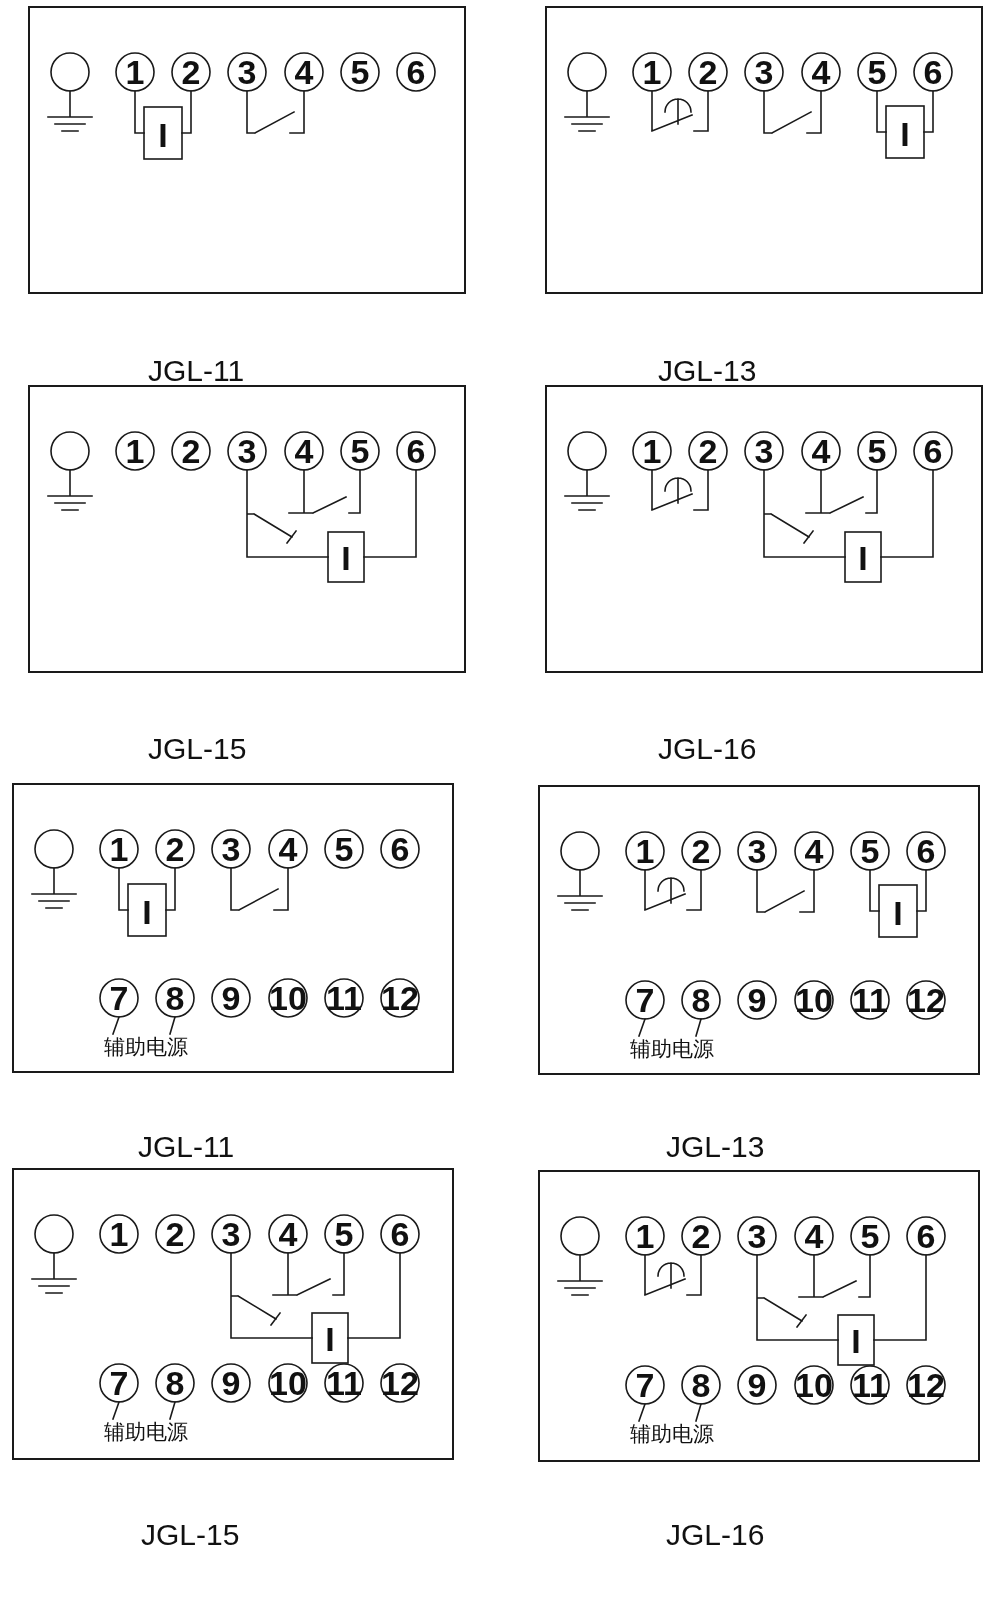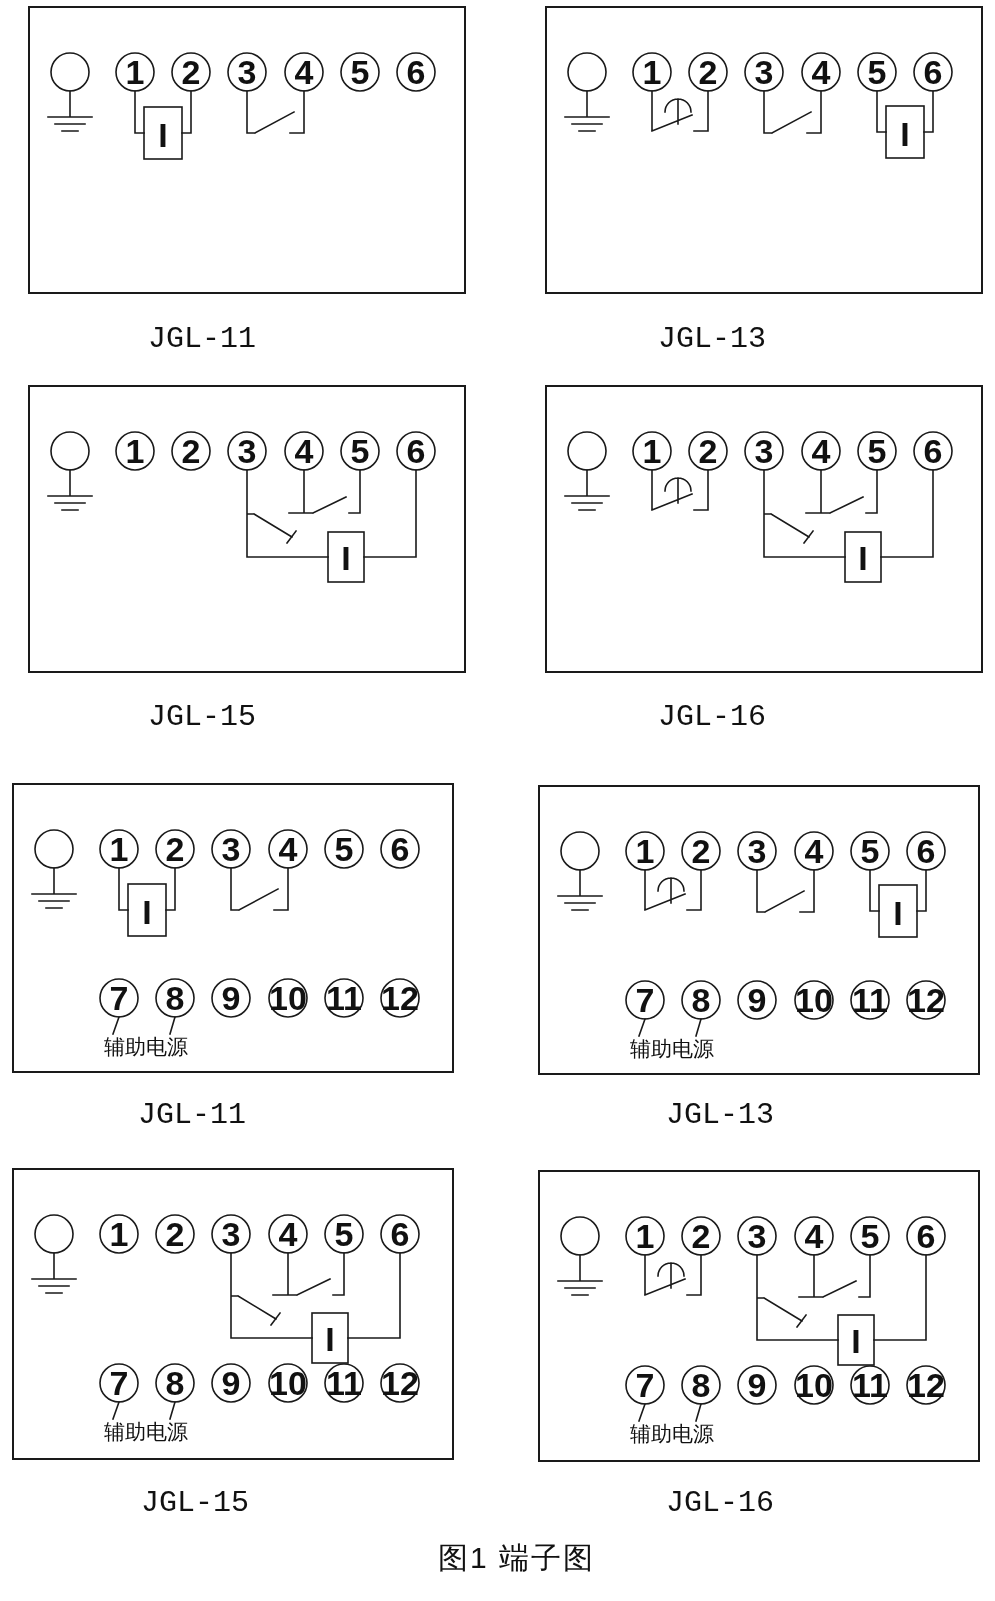--- a/index.html
+++ b/index.html
@@ -7,22 +7,22 @@
           font-family:"Liberation Sans",sans-serif;overflow:hidden;}
   .panel{position:absolute;}
   .panel svg{display:block;}
   .ln{fill:none;stroke:#1a1a1a;stroke-width:1.6;stroke-linecap:square;}
   .border{fill:none;stroke:#1a1a1a;stroke-width:2;}
   .tnum{font-family:"Liberation Sans",sans-serif;font-size:34px;font-weight:bold;
         fill:#111;text-anchor:middle;}
   .coil{font-family:"Liberation Sans",sans-serif;font-size:34px;font-weight:bold;
         fill:#111;text-anchor:middle;}
   .aux{font-family:"Liberation Sans",sans-serif;font-size:21px;fill:#111;text-anchor:middle;}
-  .mlabel{position:absolute;font-family:Liberation Mono, monospace;font-size:30px;
-          color:#111;white-space:nowrap;}
+  .mlabel{position:absolute;font-family:Liberation Sans, sans-serif;font-size:30px;
+          color:#111;white-space:nowrap;margin-top:32px;}
   .caption{position:absolute;font-family:"Liberation Sans",sans-serif;font-size:30px;
            color:#111;white-space:nowrap;letter-spacing:2px;}
 </style>
 </head>
 <body>
 
 <div id="canvas">
 
   <div class="panel" style="left:28px;top:6px;">
     <svg viewBox="0 0 438 288" width="438" height="288">
@@ -366,15 +366,14 @@
 
   <div class="mlabel" style="left:148px;top:322px;">JGL-11</div>
   <div class="mlabel" style="left:658px;top:322px;">JGL-13</div>
   <div class="mlabel" style="left:148px;top:700px;">JGL-15</div>
   <div class="mlabel" style="left:658px;top:700px;">JGL-16</div>
   <div class="mlabel" style="left:138px;top:1098px;">JGL-11</div>
   <div class="mlabel" style="left:666px;top:1098px;">JGL-13</div>
   <div class="mlabel" style="left:141px;top:1486px;">JGL-15</div>
   <div class="mlabel" style="left:666px;top:1486px;">JGL-16</div>
 
-  <div class="caption" style="left:438px;top:1538px;">图1 端子图</div>
 
 </div>
 
 </body></html>

